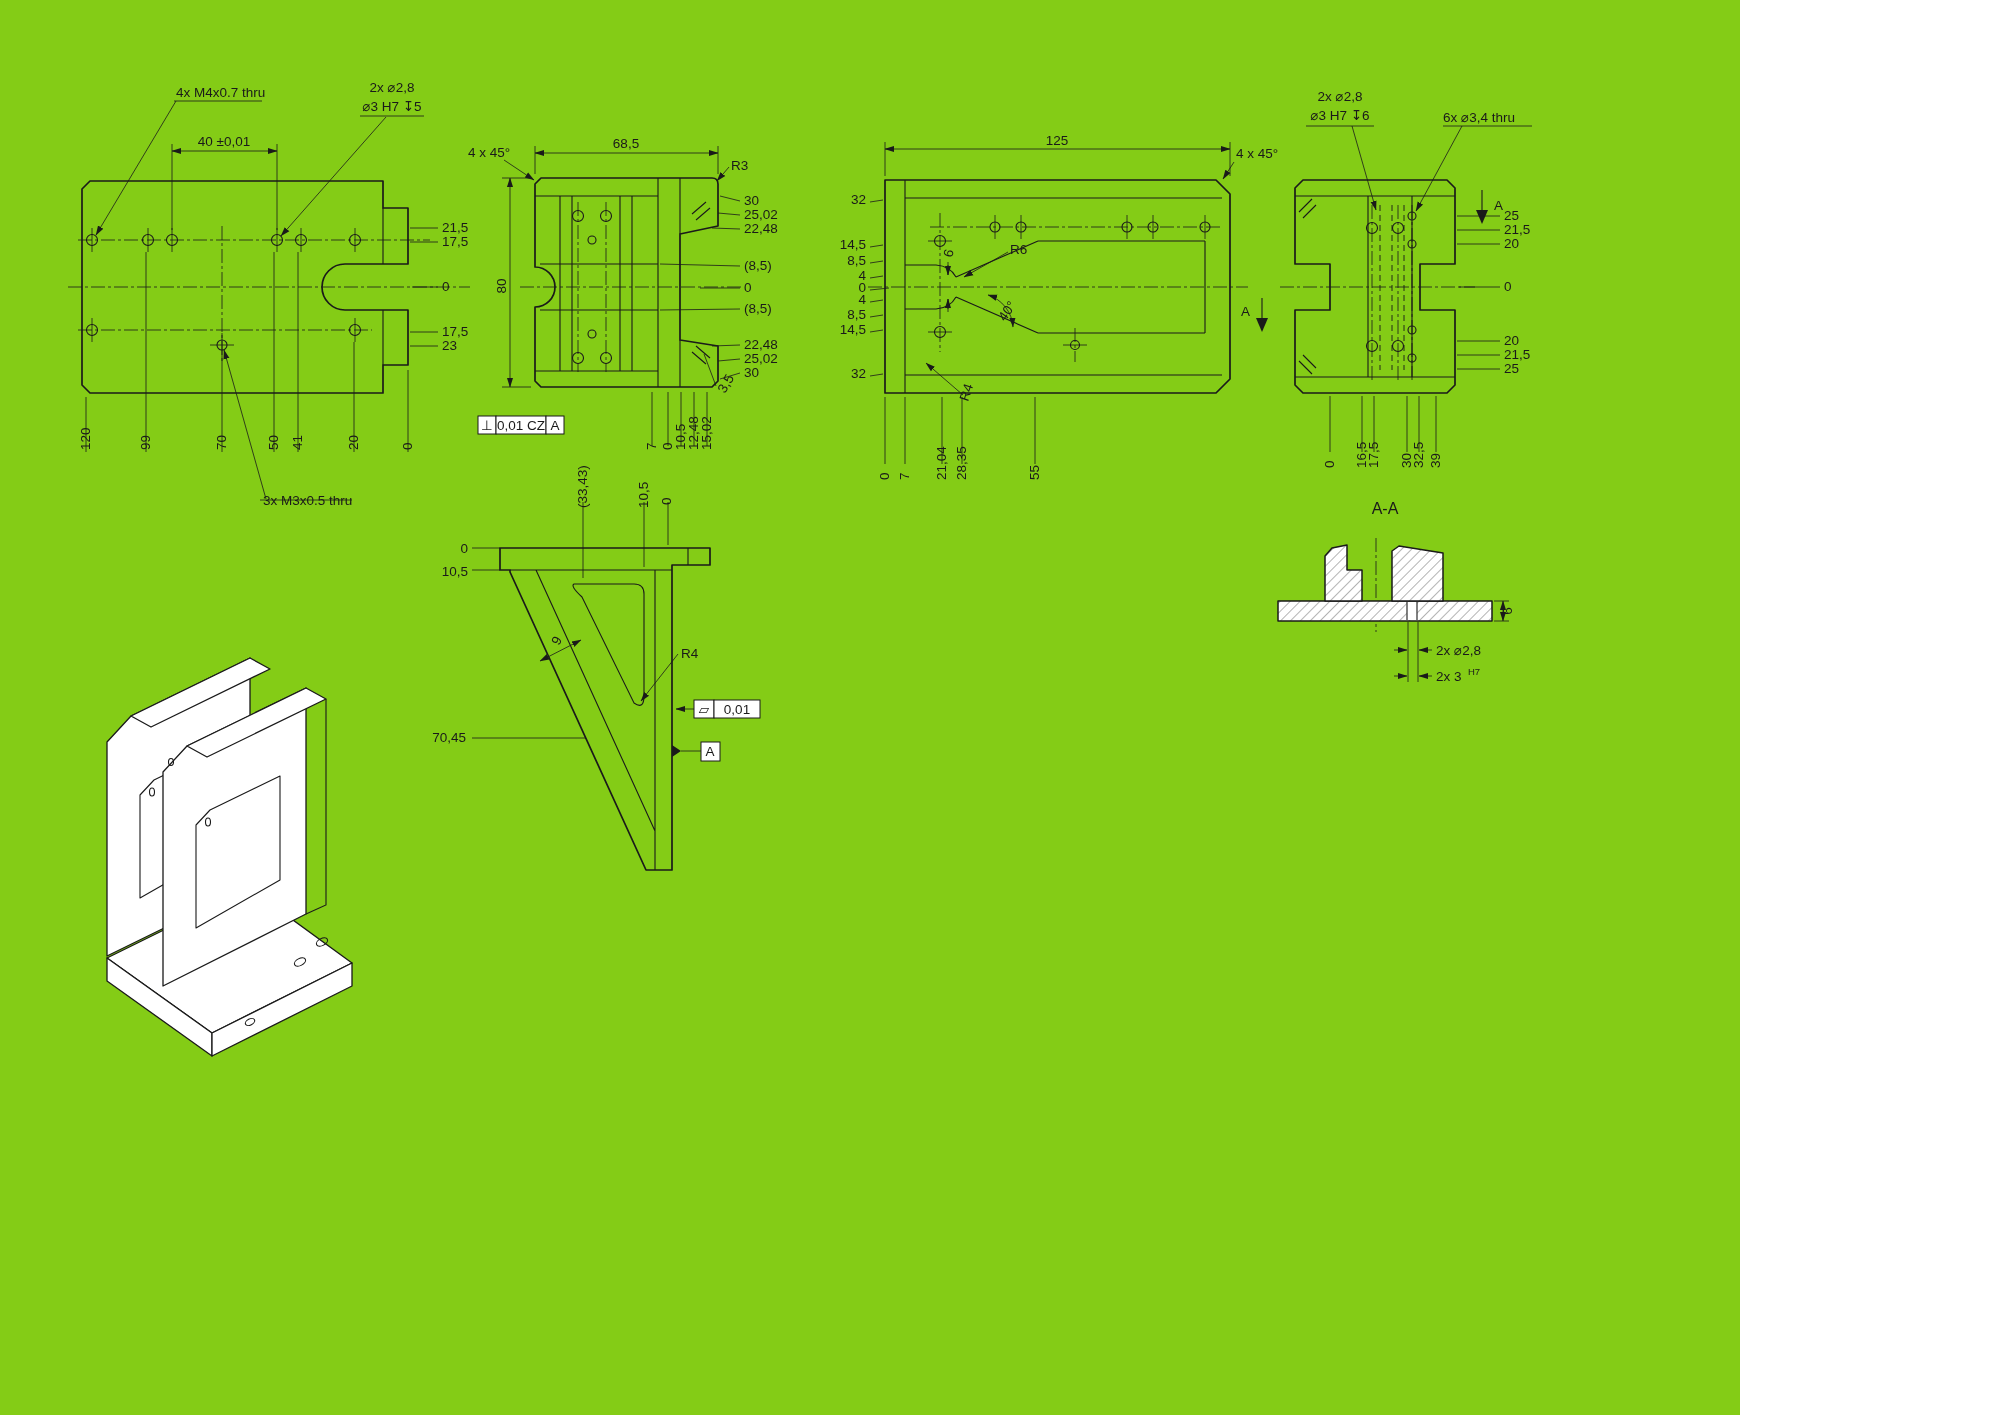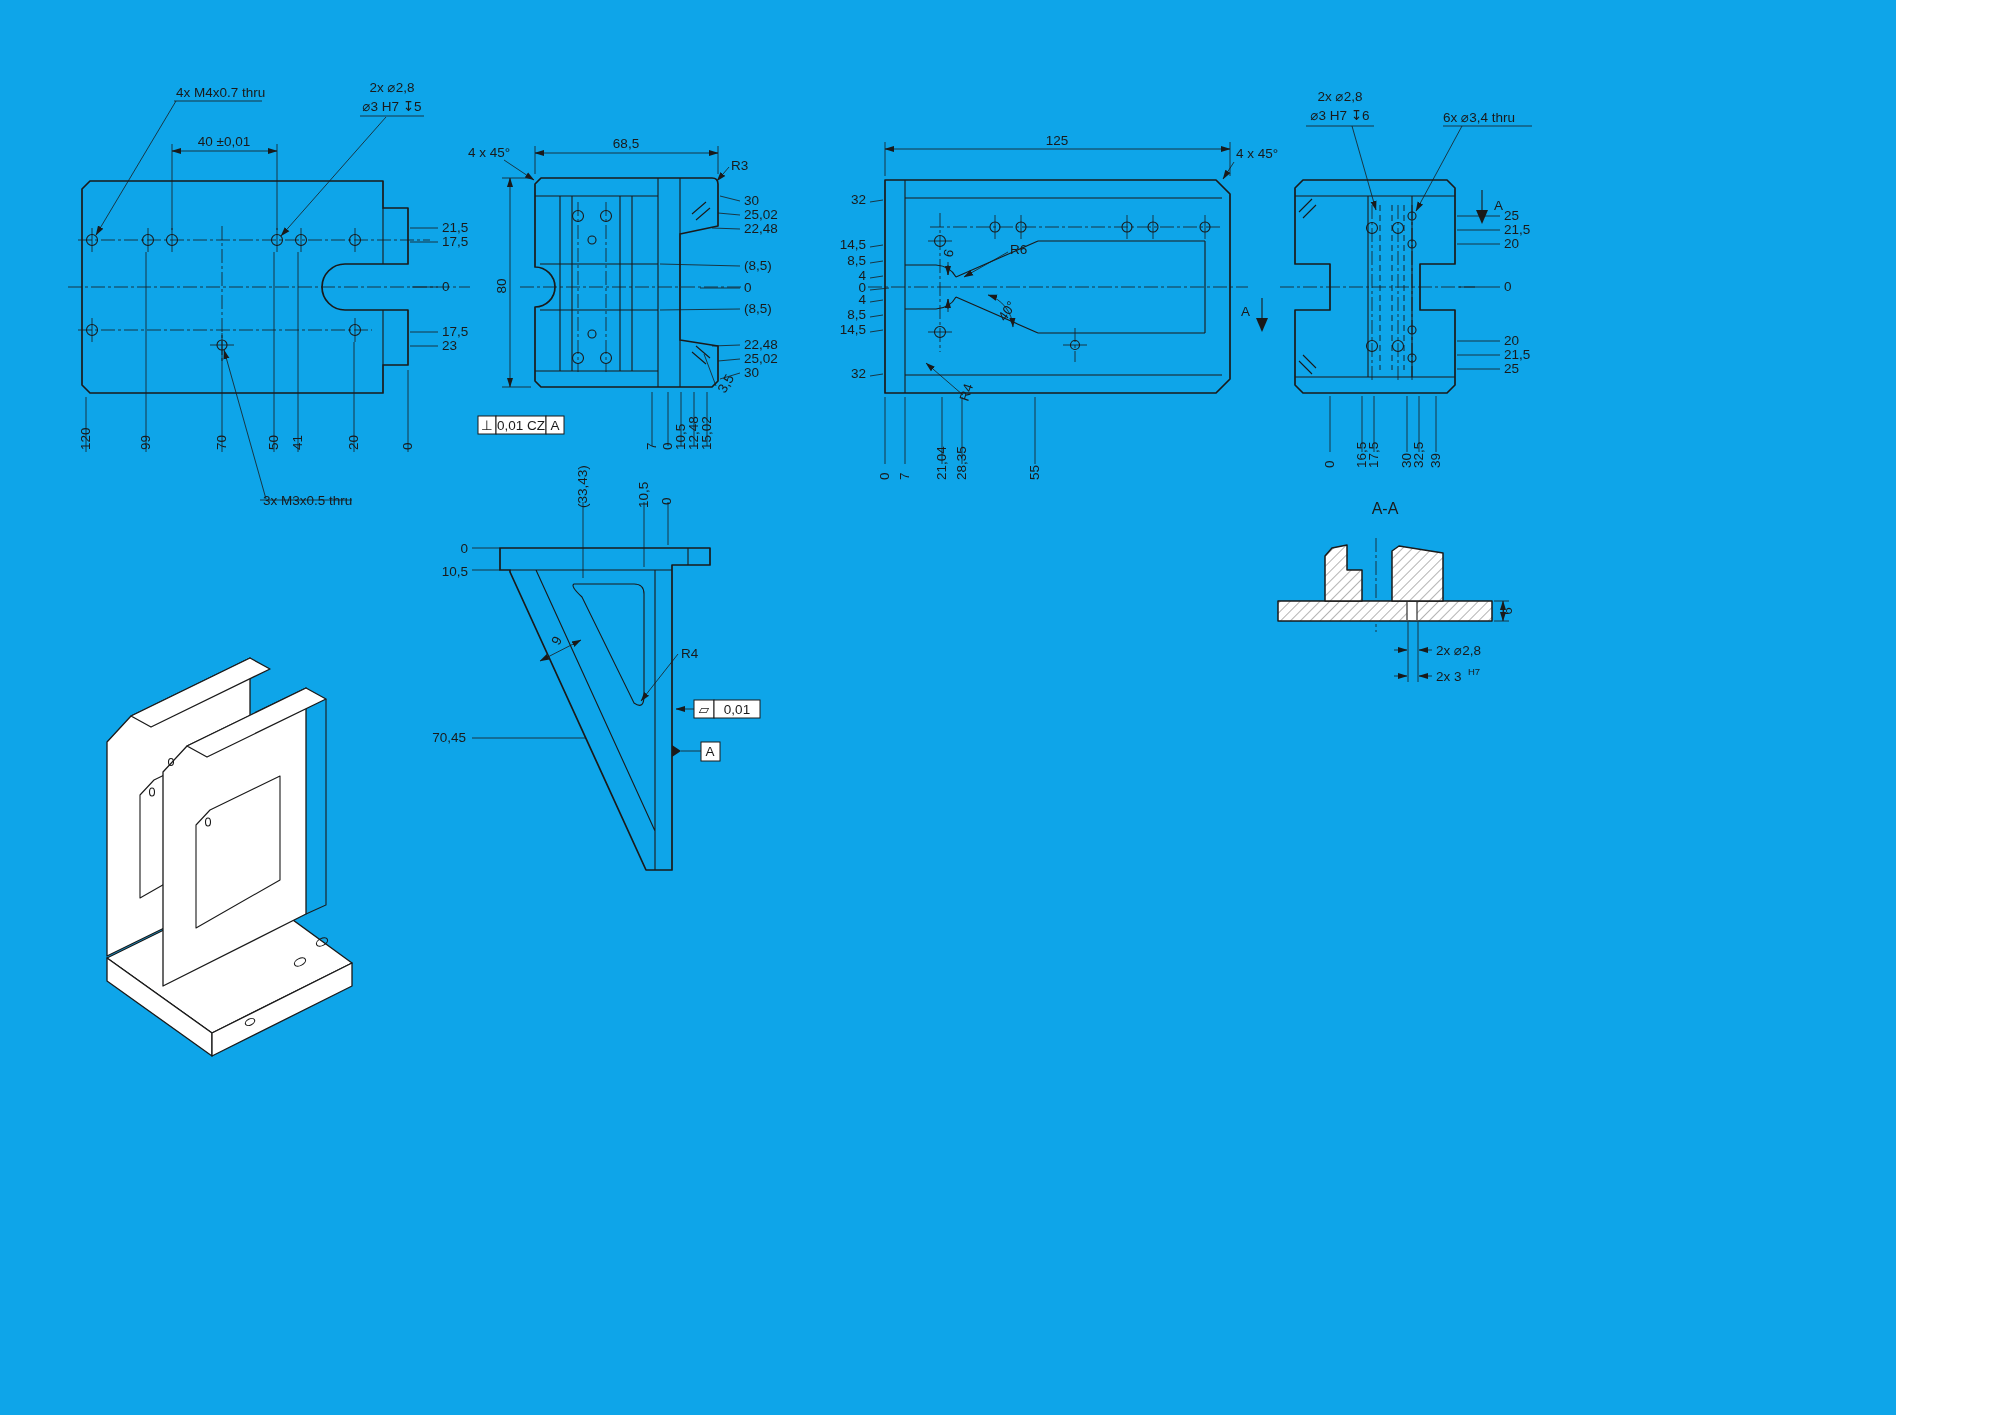--- a/index.html
+++ b/index.html
@@ -1,16 +1,16 @@
 <!DOCTYPE html>
 <html><head>
 <meta charset="utf-8">
 <style>
   html,body{margin:0;padding:0;background:#ffffff;}
-  .page{width:1896px;height:1415px;position:relative;background:#0ea5e9;}
+  .page{width:1740px;height:1415px;position:relative;background:#84cc16;}
   svg{display:block;}
   
   .o  {fill:none;stroke:#1a1a1a;stroke-width:1.7;stroke-linejoin:round;}
   .i  {fill:none;stroke:#1a1a1a;stroke-width:1.1;}
   .thin{fill:none;stroke:#1a1a1a;stroke-width:0.8;}
   .cl {fill:none;stroke:#1a1a1a;stroke-width:0.8;stroke-dasharray:14 3 3 3;}
   .hid{fill:none;stroke:#1a1a1a;stroke-width:0.9;stroke-dasharray:6 4;}
   .hole{fill:none;stroke:#1a1a1a;stroke-width:1.1;}
   .face{fill:#ffffff;stroke:#1a1a1a;stroke-width:1.3;stroke-linejoin:round;}
   .hatched{fill:url(#hatch);stroke:#1a1a1a;stroke-width:1.5;stroke-linejoin:round;}

